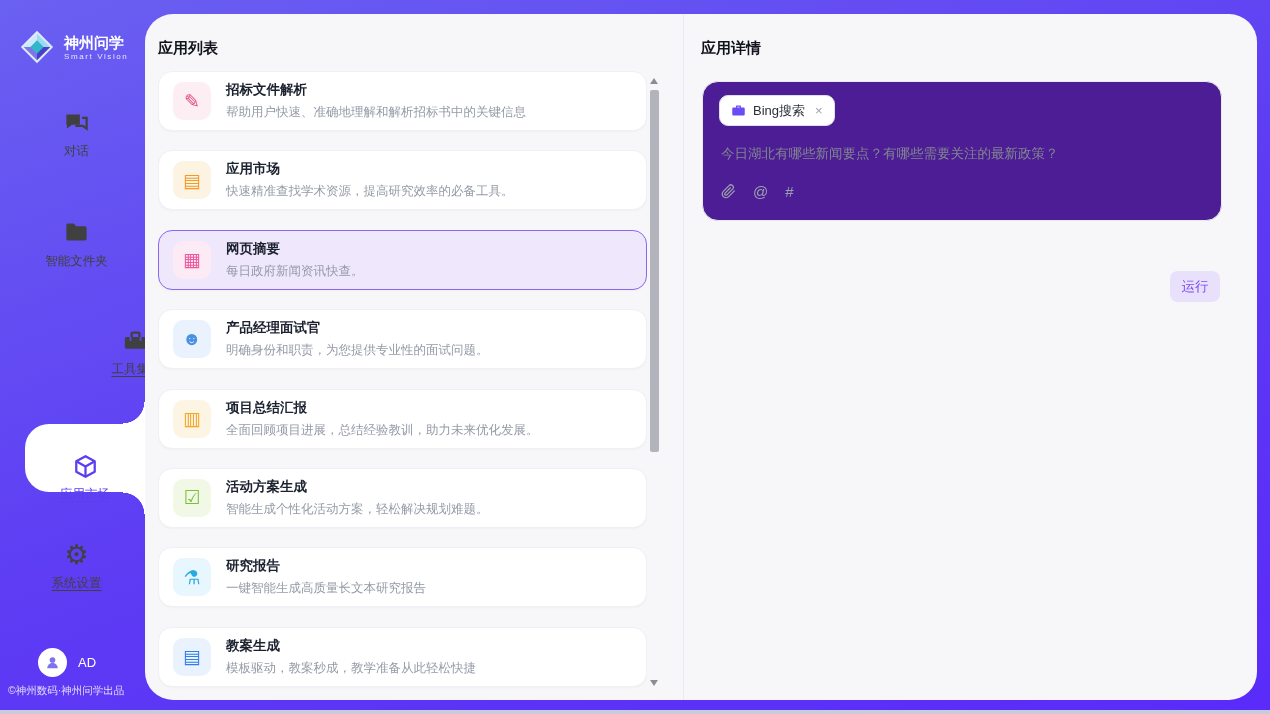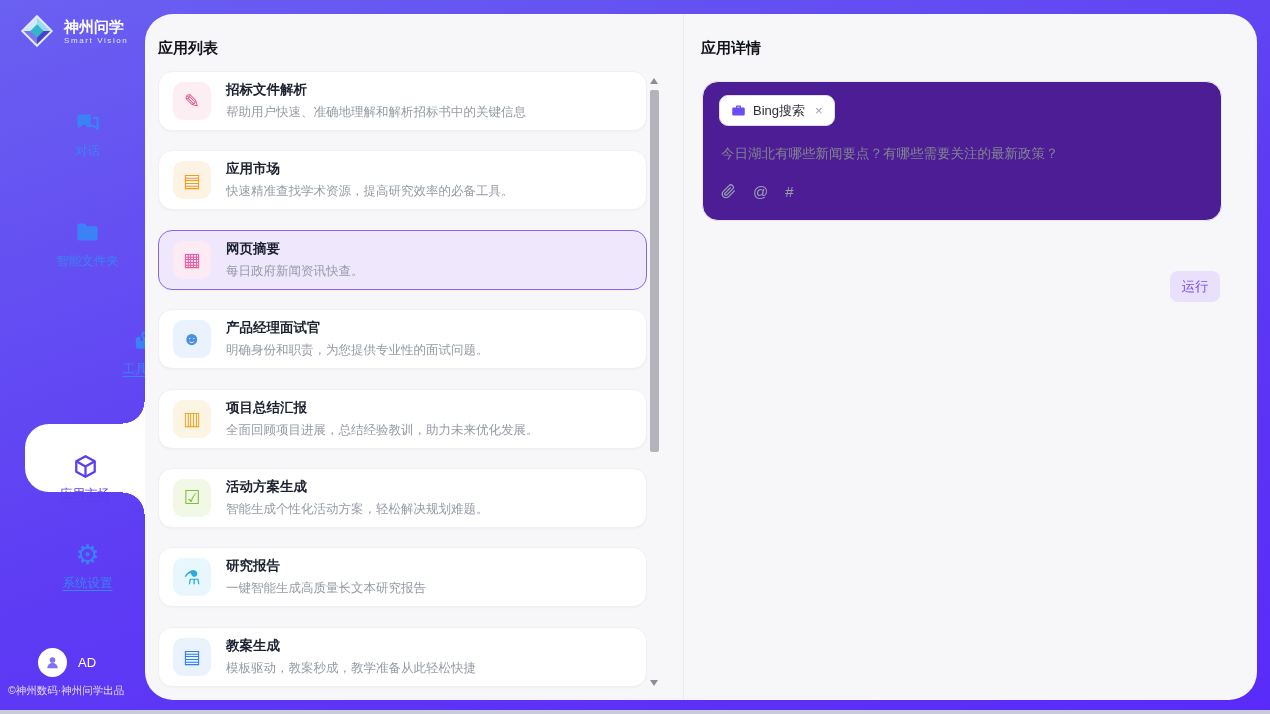--- a/index.html
+++ b/index.html
@@ -6,26 +6,26 @@
   html,body { width:1270px; height:714px; overflow:hidden; }
   body {
     font-family:"Liberation Sans","DejaVu Sans",sans-serif;
     background: linear-gradient(160deg,#6a60f1 0%,#5d3af4 55%,#5a2bf9 100%);
     position:relative;
   }
   .bottom-strip { position:absolute; left:0; right:0; bottom:0; height:4px; background:#c9cbdb; }
 
   
   .sidebar { position:absolute; left:0; top:0; width:145px; height:714px; color:#fff; }
-  .brand { position:absolute; top:12px; left:18px; display:flex; align-items:center; gap:8px; }
+  .brand { position:absolute; top:28px; left:18px; display:flex; align-items:center; gap:8px; }
   .brand svg { width:38px; height:38px; flex:none; }
   .brand-name { font-size:15px; font-weight:bold; color:#fff; line-height:18px; }
   .brand-sub { font-size:8px; letter-spacing:1.6px; color:#e7e4ff; }
 
-  .side-nav .side-item { position:absolute; left:15px; width:145px; text-align:center; color:#3b82f6; cursor:pointer; }
+  .side-nav .side-item { position:absolute; left:4px; width:145px; text-align:center; color:#404040; cursor:pointer; }
   .side-nav div.side-item:nth-of-type(1){ top:108px; }
   .side-nav div.side-item:nth-of-type(2){ top:218px;font-family:Liberation Mono, monospace; }
   .side-nav div.side-item:nth-of-type(3){ top:326px;text-align:right; }
   .side-nav div.side-item:nth-of-type(5){ top:540px; }
   .side-item .icon { display:block; height:30px; line-height:30px; }
   .side-item .icon svg { width:27px; height:27px; vertical-align:middle; }
   .side-item .icon .glyph { font-size:27px; line-height:30px; }
   .side-item .label { display:inline-block; font-size:12.5px; margin-top:5px; }
   .side-item.underlined .label { text-decoration:underline; text-underline-offset:3px; }
 

